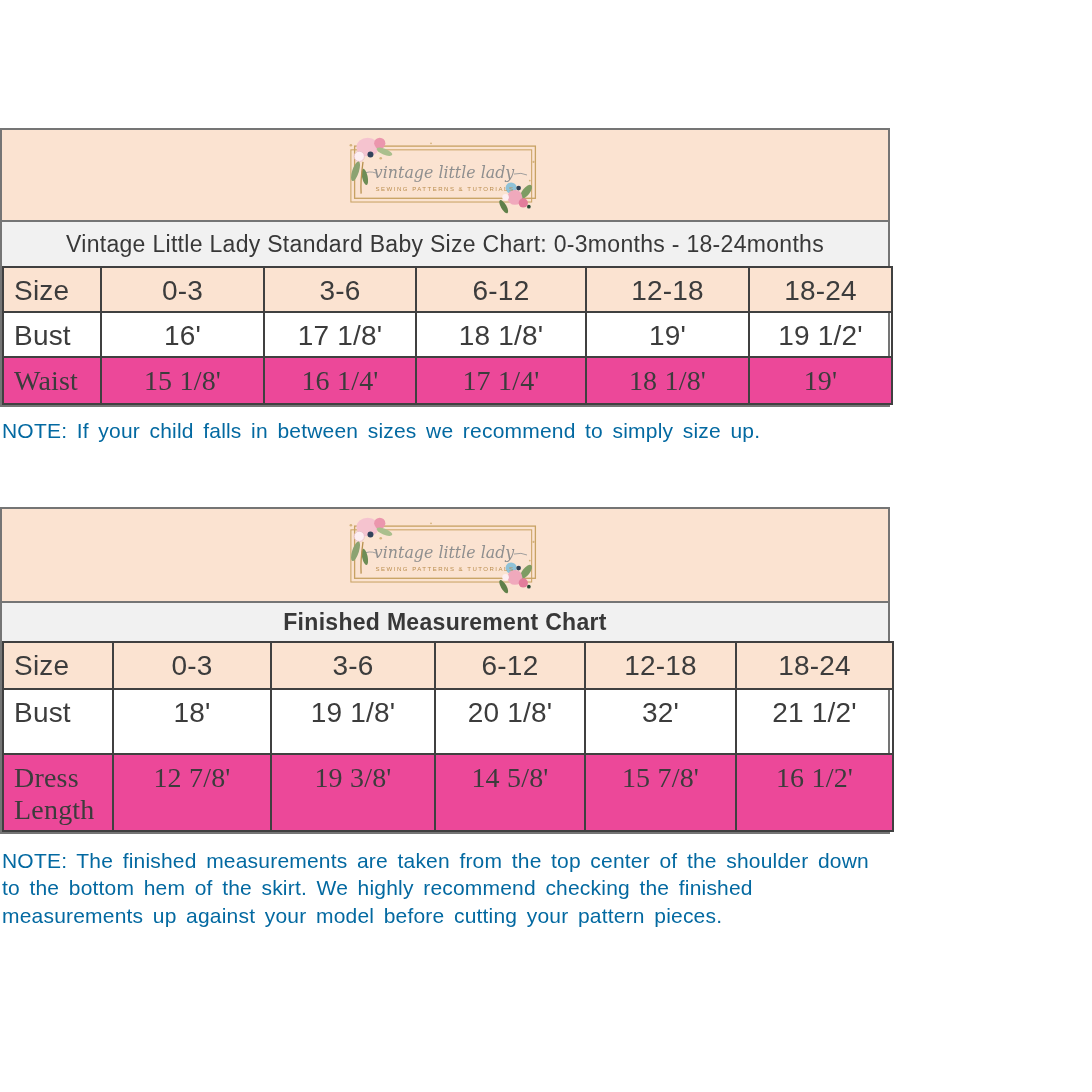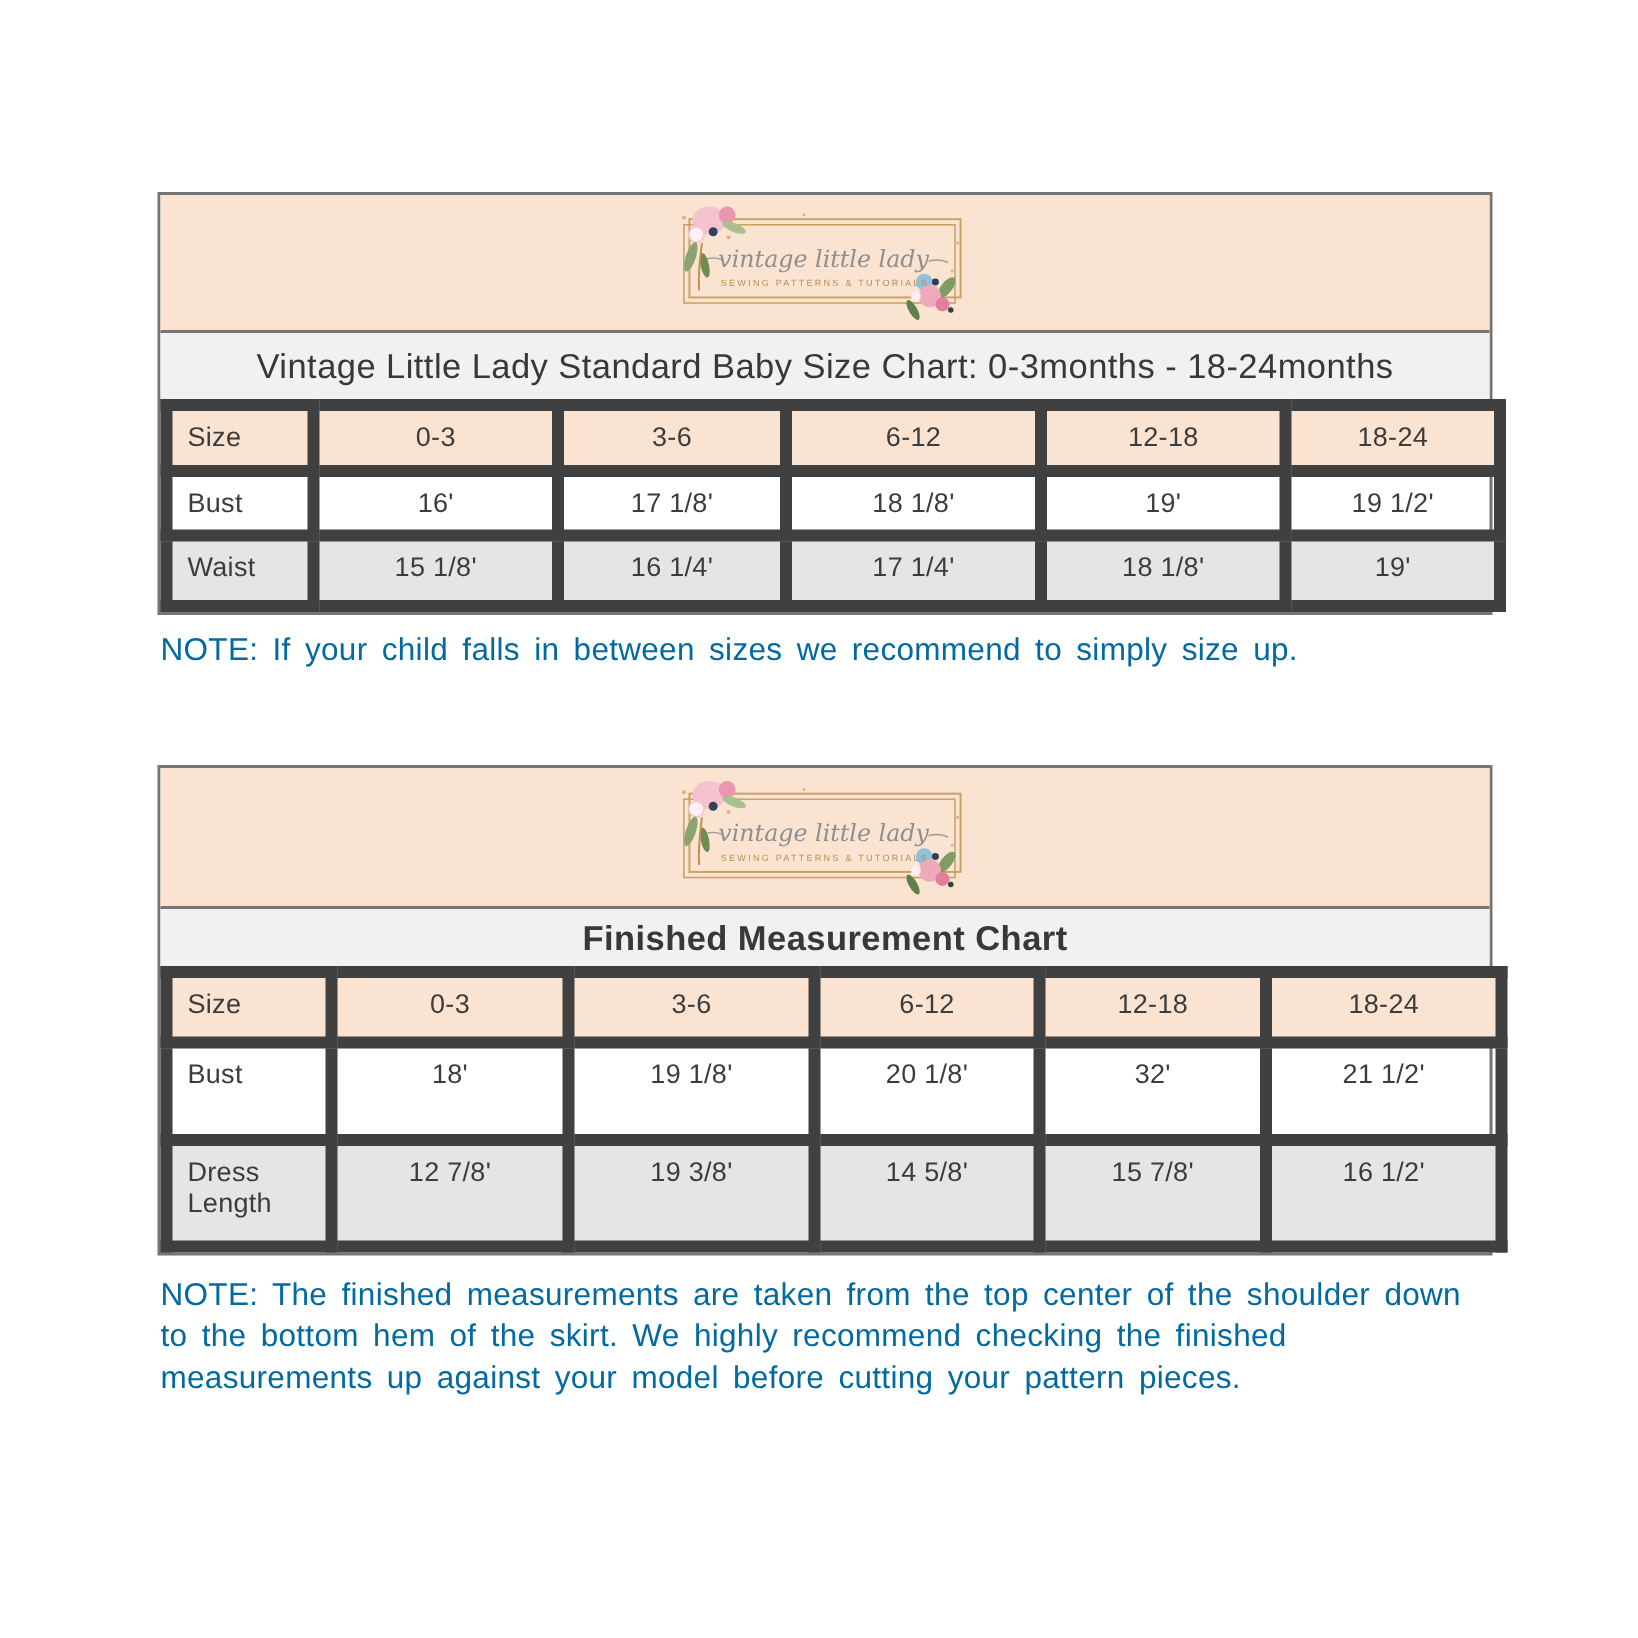--- a/index.html
+++ b/index.html
@@ -1,48 +1,48 @@
 <!DOCTYPE html>
 <html><head>
 <meta charset="utf-8">
 <style>
   html,body{margin:0;padding:0;background:#ffffff;}
   body{
     width:1092px;height:1092px;overflow:hidden;
     font-family:"Liberation Sans",sans-serif;
     color:#3c3c3c;
   }
-  .page{width:890px;margin-left:105px;padding-top:128px;}
+  .page{width:890px;padding-top:128px;}
 
   
   .panel{border:2px solid #757575;background:#ffffff;}
   .logo-band{
     background:#fbe3d1;
     display:flex;align-items:center;justify-content:center;
     border-bottom:2px solid #757575;
   }
   #panel1 .logo-band{height:90px;}
   #panel2 .logo-band{height:92px;}
   .title-bar{
     background:#f1f1f1;text-align:center;
     font-size:23px;letter-spacing:.3px;color:#383838;
   }
   #panel1 .title-bar{line-height:44px;height:44px;}
   #panel2 .title-bar{line-height:38px;height:38px;font-weight:bold;}
 
   table{width:100%;border-collapse:collapse;table-layout:fixed;}
   th,td{
-    border:8px solid #404040;
-    font-weight:normal;font-size:18px;letter-spacing:.2px;
+    border:2px solid #404040;
+    font-weight:normal;font-size:28px;letter-spacing:.2px;
     vertical-align:top;padding:7px 8px 4px;
     text-align:center;color:#3c3c3c;
   }
   th.row-head{text-align:left;padding-left:10px;}
   tr.size-row th{background:#fbe3d1;}
-  tr.alt-row th,tr.alt-row td{background:#e5e5e5;}
+  tr.alt-row th,tr.alt-row td{background:#ec4899;font-family:Liberation Serif, serif;}
   #panel1 tr.size-row{height:44px;}
   #panel1 tr.r0{height:43px;}
   #panel1 tr.r1{height:47px;}
   #panel1 tr.r2{height:47px;}
   #panel2 tr.size-row{height:47px;}
   #panel2 tr.r0{height:65px;}
   #panel2 tr.r1{height:71px;}
 
   
   .note{

